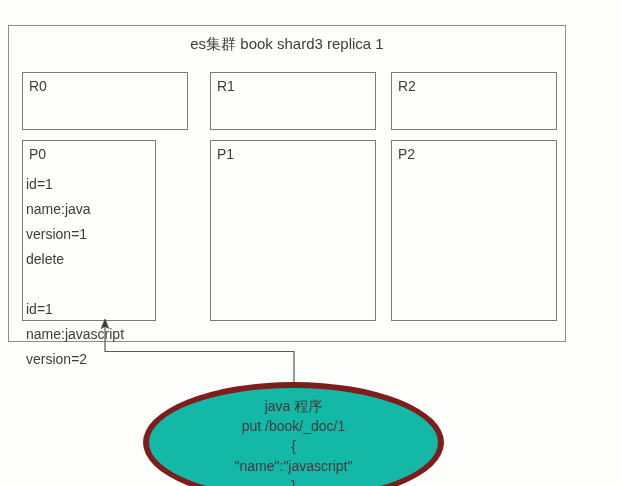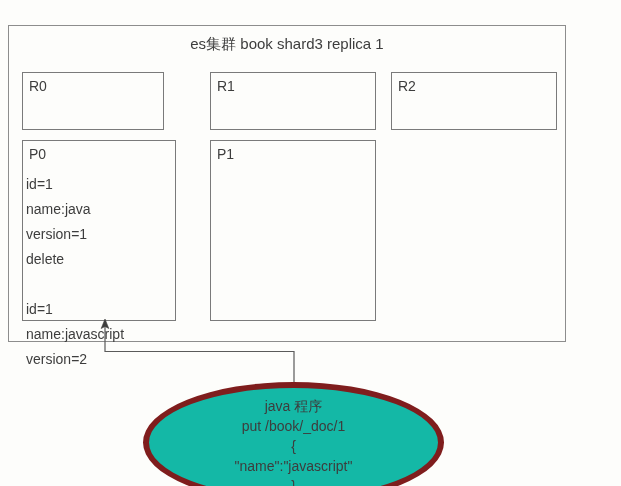--- a/index.html
+++ b/index.html
@@ -57,25 +57,25 @@
   .shard-label {
     position: absolute;
     left: 6px;
     top: 4px;
     font-size: 14px;
     line-height: 18px;
     color: #3d3d3d;
   }
 
   
-  #r0 { left: 22px;  top: 52px; width: 142px; height: 58px; }
+  #r0 { left: 22px;  top: 52px; width: 166px; height: 58px; }
   #r1 { left: 210px; top: 52px; width: 166px; height: 58px; }
   #r2 { left: 391px; top: 52px; width: 166px; height: 58px; padding-left: 40px; }
   
-  #p0 { left: 22px;  top: 120px; width: 154px; height: 181px; }
+  #p0 { left: 22px;  top: 120px; width: 134px; height: 181px; }
   #p1 { left: 210px; top: 120px; width: 166px; height: 181px; text-decoration: underline; }
   #p2 { left: 391px; top: 120px; width: 166px; height: 181px; }
 
   
   .doc-text {
     position: absolute;
     left: 26px;
     top: 152px;
     width: 200px;
     font-size: 14px;
@@ -137,20 +137,23 @@
   <div class="shard" id="r2">
     <span class="shard-label">R2</span>
   </div>
 
   <div class="shard" id="p0">
     <span class="shard-label">P0</span>
   </div>
   <div class="shard" id="p1">
     <span class="shard-label">P1</span>
   </div>
+  <div class="shard" id="p2">
+    <span class="shard-label">P2</span>
+  </div>
 
   <div class="doc-text">id=1
 name:java
 version=1
 delete
 
 id=1
 name:javascript
 version=2</div>
 

